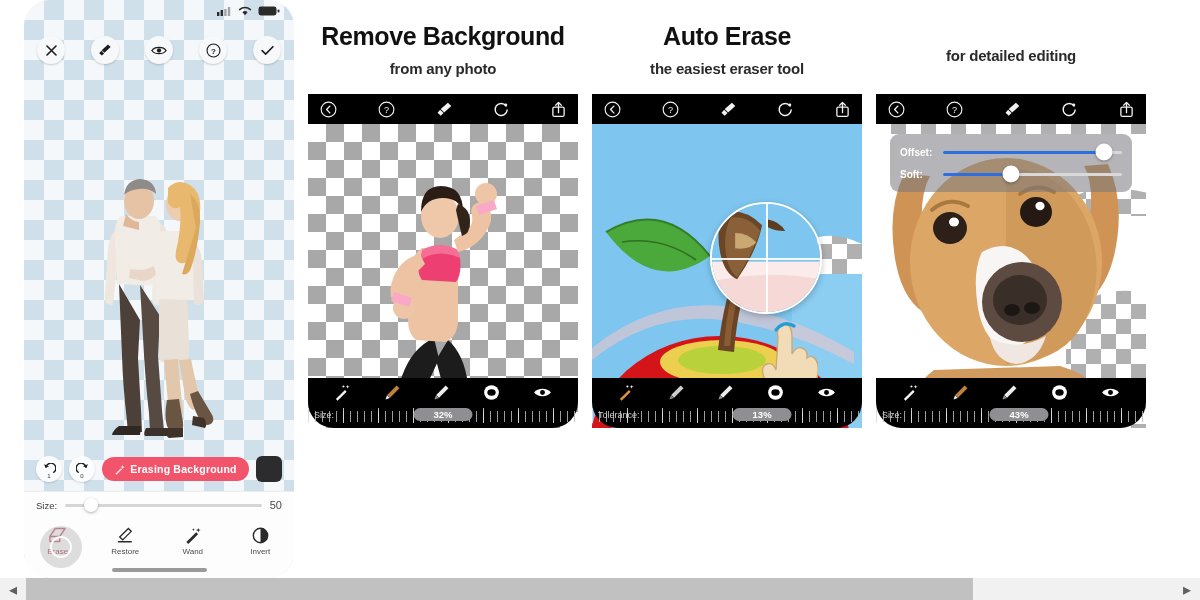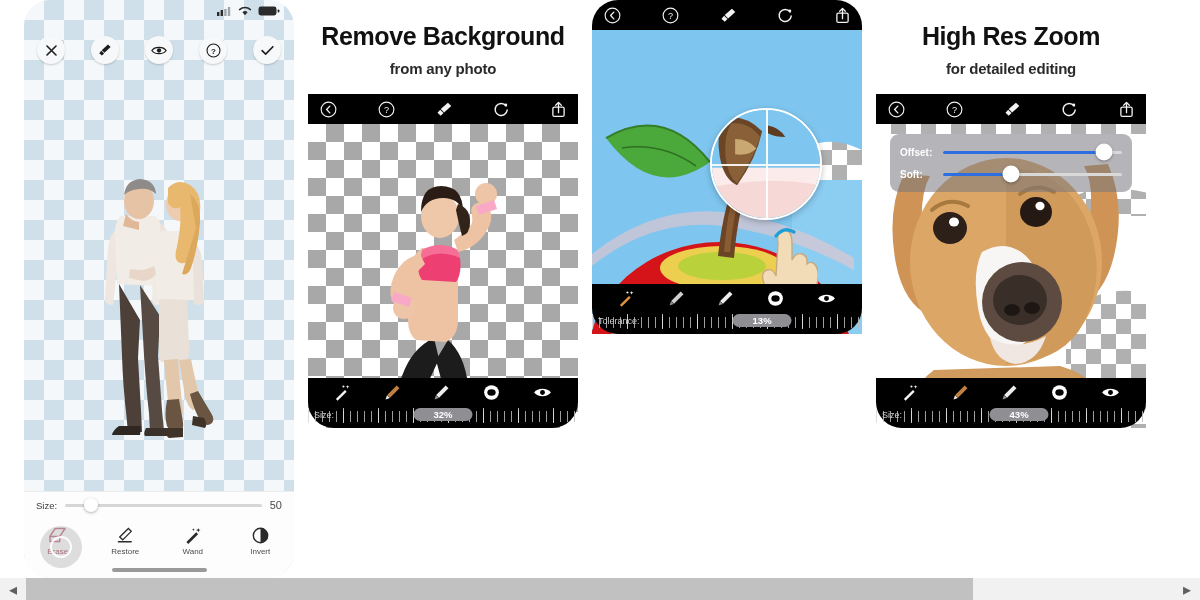--- a/index.html
+++ b/index.html
@@ -372,20 +372,44 @@
         <path d="M98 143 q-8 8 -8 24 l3 44 40 1 1 -46 q-1 -17 -10 -23z" fill="#f2ece6"></path>
         <path d="M128 152 q9 6 10 22 l2 36 q0 7 -6 7 l-4 -1 -1 -40z" fill="#eae2da"></path>
         <path d="M90 178 q-8 4 -14 4 l-10 -1 -1 9 14 3 q9 -1 13 -7z" fill="#e8d7c8"></path>
         <ellipse cx="116" cy="116" rx="14" ry="17" fill="#edccb0"></ellipse>
         <path d="M104 100 q10 -10 22 -3 q12 8 10 26 q-1 24 -8 44 q-4 10 -12 8 q-6 -2 -4 -12 q6 -26 4 -44 q-7 4 -12 -4 z" fill="#e8b86e"></path>
         <path d="M126 106 q11 8 10 28 q-2 26 -9 46 q-3 8 -9 6 l14 -46z" fill="#dca85c"></path>
       </g>
     </svg>
 
     <div class="p1-bottom">
+      <div class="p1-actionrow">
+        <div class="undo-btn">
+          <svg width="13" height="12" viewBox="0 0 14 13">
+            <path d="M11.6 10 A5.4 5.4 0 1 0 3.2 4.4" stroke="#1d1d1d" stroke-width="1.5" fill="none" stroke-linecap="round"></path>
+            <path d="M1 1.4 L2.8 5.2 L6.6 3.6" fill="#1d1d1d"></path>
+          </svg>
+          <span class="undo-num">1</span>
+        </div>
+        <div class="undo-btn">
+          <svg width="13" height="12" viewBox="0 0 14 13">
+            <path d="M2.4 10 A5.4 5.4 0 1 1 10.8 4.4" stroke="#1d1d1d" stroke-width="1.5" fill="none" stroke-linecap="round"></path>
+            <path d="M13 1.4 L11.2 5.2 L7.4 3.6" fill="#1d1d1d"></path>
+          </svg>
+          <span class="undo-num">0</span>
+        </div>
+        <div class="erasing-badge">
+          <svg width="11" height="11" viewBox="0 0 12 12">
+            <path d="M1.5 10.5 L7.5 4.5 L8.8 5.8 L2.8 11.8 Z" fill="#ffd7de"></path>
+            <path d="M9.4 1 l.7 1.6 1.6.7 -1.6.7 -.7 1.6 -.7 -1.6 -1.6 -.7 1.6 -.7z" fill="#ffe3e8"></path>
+          </svg>
+          <span>Erasing Background</span>
+        </div>
+        <div class="swatch"></div>
+      </div>
 
       <div class="p1-sizebar">
         <span class="size-label">Size:</span>
         <div class="size-track">
           <div class="size-knob"></div>
         </div>
         <span class="size-val">50</span>
       </div>
 
       <div class="p1-tools">
@@ -513,20 +537,24 @@
           <span class="ruler-label">Size:</span>
           <div class="ticks"></div>
           <div class="ticks major"></div>
           <span class="ruler-pill" style="left:50%">32%</span>
         </div>
       </div>
     </div>
   </div>
 
   <div class="phone">
+    <div class="promo-head">
+      <div class="promo-title">Auto Erase</div>
+      <div class="promo-sub">the easiest eraser tool</div>
+    </div>
 
     <div class="dark-toolbar">
       <svg class="dark-ico" width="17" height="17" viewBox="0 0 18 18">
         <circle cx="9" cy="9" r="7.8" fill="none" stroke="#fff" stroke-width="1.2"></circle>
         <path d="M10.4 5.4 L7 9 L10.4 12.6" stroke="#fff" stroke-width="1.4" fill="none" stroke-linecap="round" stroke-linejoin="round"></path>
       </svg>
       <svg class="dark-ico" width="17" height="17" viewBox="0 0 18 18">
         <circle cx="9" cy="9" r="7.8" fill="none" stroke="#fff" stroke-width="1.2"></circle>
         <text x="9" y="12.6" font-size="9.6" font-family="Liberation Sans, sans-serif" fill="#fff" text-anchor="middle">?</text>
       </svg>
@@ -614,21 +642,20 @@
           <div class="ticks"></div>
           <div class="ticks major"></div>
           <span class="ruler-pill" style="left:63%">13%</span>
         </div>
       </div>
     </div>
   </div>
 
   <div class="phone">
     <div class="promo-head">
-      <div class="promo-title">High Res Zoom</div>
       <div class="promo-sub">for detailed editing</div>
     </div>
 
     <div class="dark-toolbar">
       <svg class="dark-ico" width="17" height="17" viewBox="0 0 18 18">
         <circle cx="9" cy="9" r="7.8" fill="none" stroke="#fff" stroke-width="1.2"></circle>
         <path d="M10.4 5.4 L7 9 L10.4 12.6" stroke="#fff" stroke-width="1.4" fill="none" stroke-linecap="round" stroke-linejoin="round"></path>
       </svg>
       <svg class="dark-ico" width="17" height="17" viewBox="0 0 18 18">
         <circle cx="9" cy="9" r="7.8" fill="none" stroke="#fff" stroke-width="1.2"></circle>

